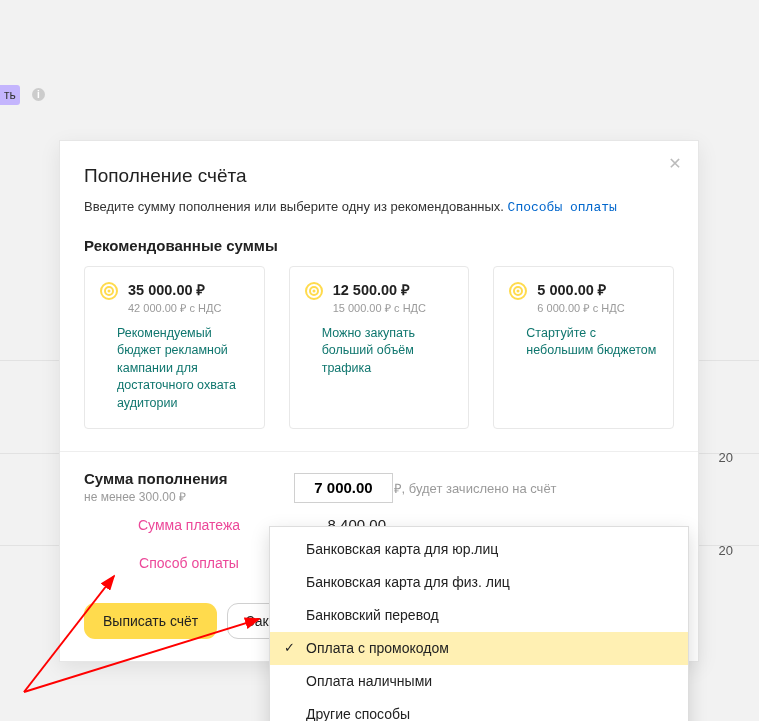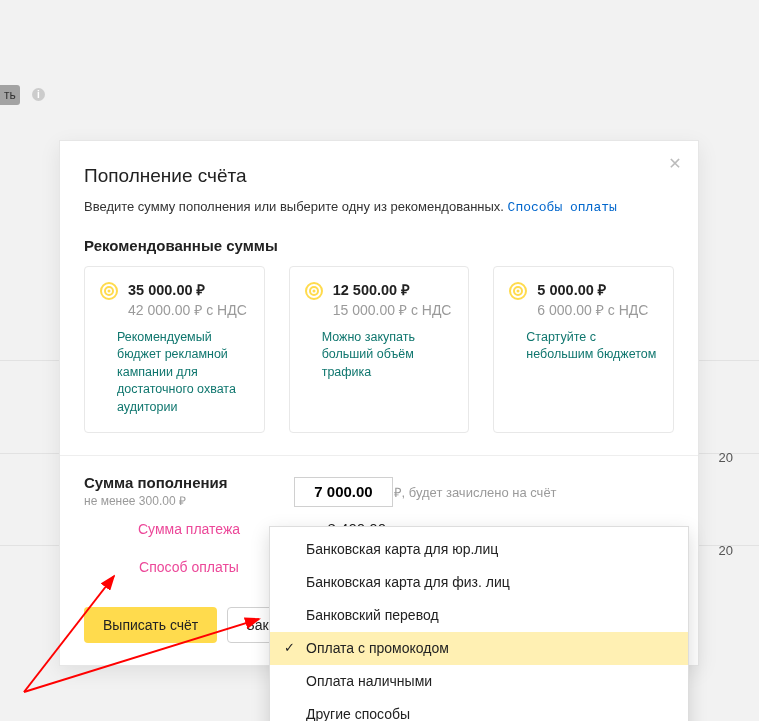--- a/index.html
+++ b/index.html
@@ -2,21 +2,21 @@
 <html><head>
 <meta charset="utf-8">
 <style>
   * { box-sizing: border-box; margin: 0; padding: 0; }
   html, body { width: 759px; height: 721px; overflow: hidden; font-family: Arial, Helvetica, sans-serif; }
   body { background: #f2f2f2; position: relative; color: #222; }
 
   
   .bg-tag {
     position: absolute; top: 85px; left: 0;
-    background: #a3a3a3; font-size: 12px; padding: 3px 4px;
+    background: #c4b5fd; font-size: 12px; padding: 3px 4px;
     border-radius: 0 3px 3px 0; color: #333;
   }
   .bg-info-icon {
     position: absolute; top: 88px; left: 32px;
     width: 13px; height: 13px; border-radius: 50%;
     background: #ccc; color: #fff; font-size: 10px;
     display: flex; align-items: center; justify-content: center;
     font-weight: bold;
   }
   .bg-line { position: absolute; left: 0; right: 0; height: 1px; background: #e2e2e2; }
@@ -43,21 +43,21 @@
 
   .cards { display: flex; gap: 24px; margin-bottom: 22px; }
   .card {
     flex: 1; border: 1px solid #e8e8e8; border-radius: 4px;
     padding: 14px 14px 16px 14px; cursor: pointer;
     min-height: 140px;
   }
   .card-top { display: flex; align-items: flex-start; gap: 9px; margin-bottom: 10px; }
   .target-icon svg { display: block; }
   .card-amount { font-size: 14.5px; font-weight: bold; color: #222; line-height: 1.3; }
-  .card-vat { font-size: 14px; color: #9a9a9a; }
+  .card-vat { font-size: 11px; color: #9a9a9a; }
   .card-desc { font-size: 12.5px; color: #0f766e; line-height: 1.4; margin-top: 8px; margin-left: 18px; }
 
   .divider { border-top: 1px solid #eee; margin: 0 -24px 18px; }
 
   .form-row { display: flex; align-items: center; margin-bottom: 10px; }
   .form-col-label { width: 210px; }
   .form-col-input { width: 100px; text-align: right; padding-right: 8px; }
   .form-col-note { flex: 1; font-size: 13px; color: #9a9a9a; }
 
   .label-strong { font-size: 15px; font-weight: bold; }
@@ -83,21 +83,21 @@
     text-align: left; cursor: pointer; position: relative;
   }
   .select-box .chev {
     position: absolute; right: 10px; top: 50%;
     transform: translateY(-50%); font-size: 11px; color: #555;
   }
 
   .buttons { display: flex; gap: 10px; margin-top: 22px; }
   .btn {
     height: 36px; padding: 0 18px; font-size: 14px;
-    border-radius: 4px; cursor: pointer; border: 1px solid transparent;
+    border-radius: 11px; cursor: pointer; border: 1px solid transparent;
   }
   .btn-primary { background: #ffdb4d; color: #222; }
   .btn-secondary { background: #fff; border-color: #d0d0d0; color: #222; }
 
   
   .dropdown {
     position: absolute;
     background: #fff; border: 1px solid #ddd;
     box-shadow: 0 6px 18px rgba(0,0,0,0.15);
     width: 420px; z-index: 50;

